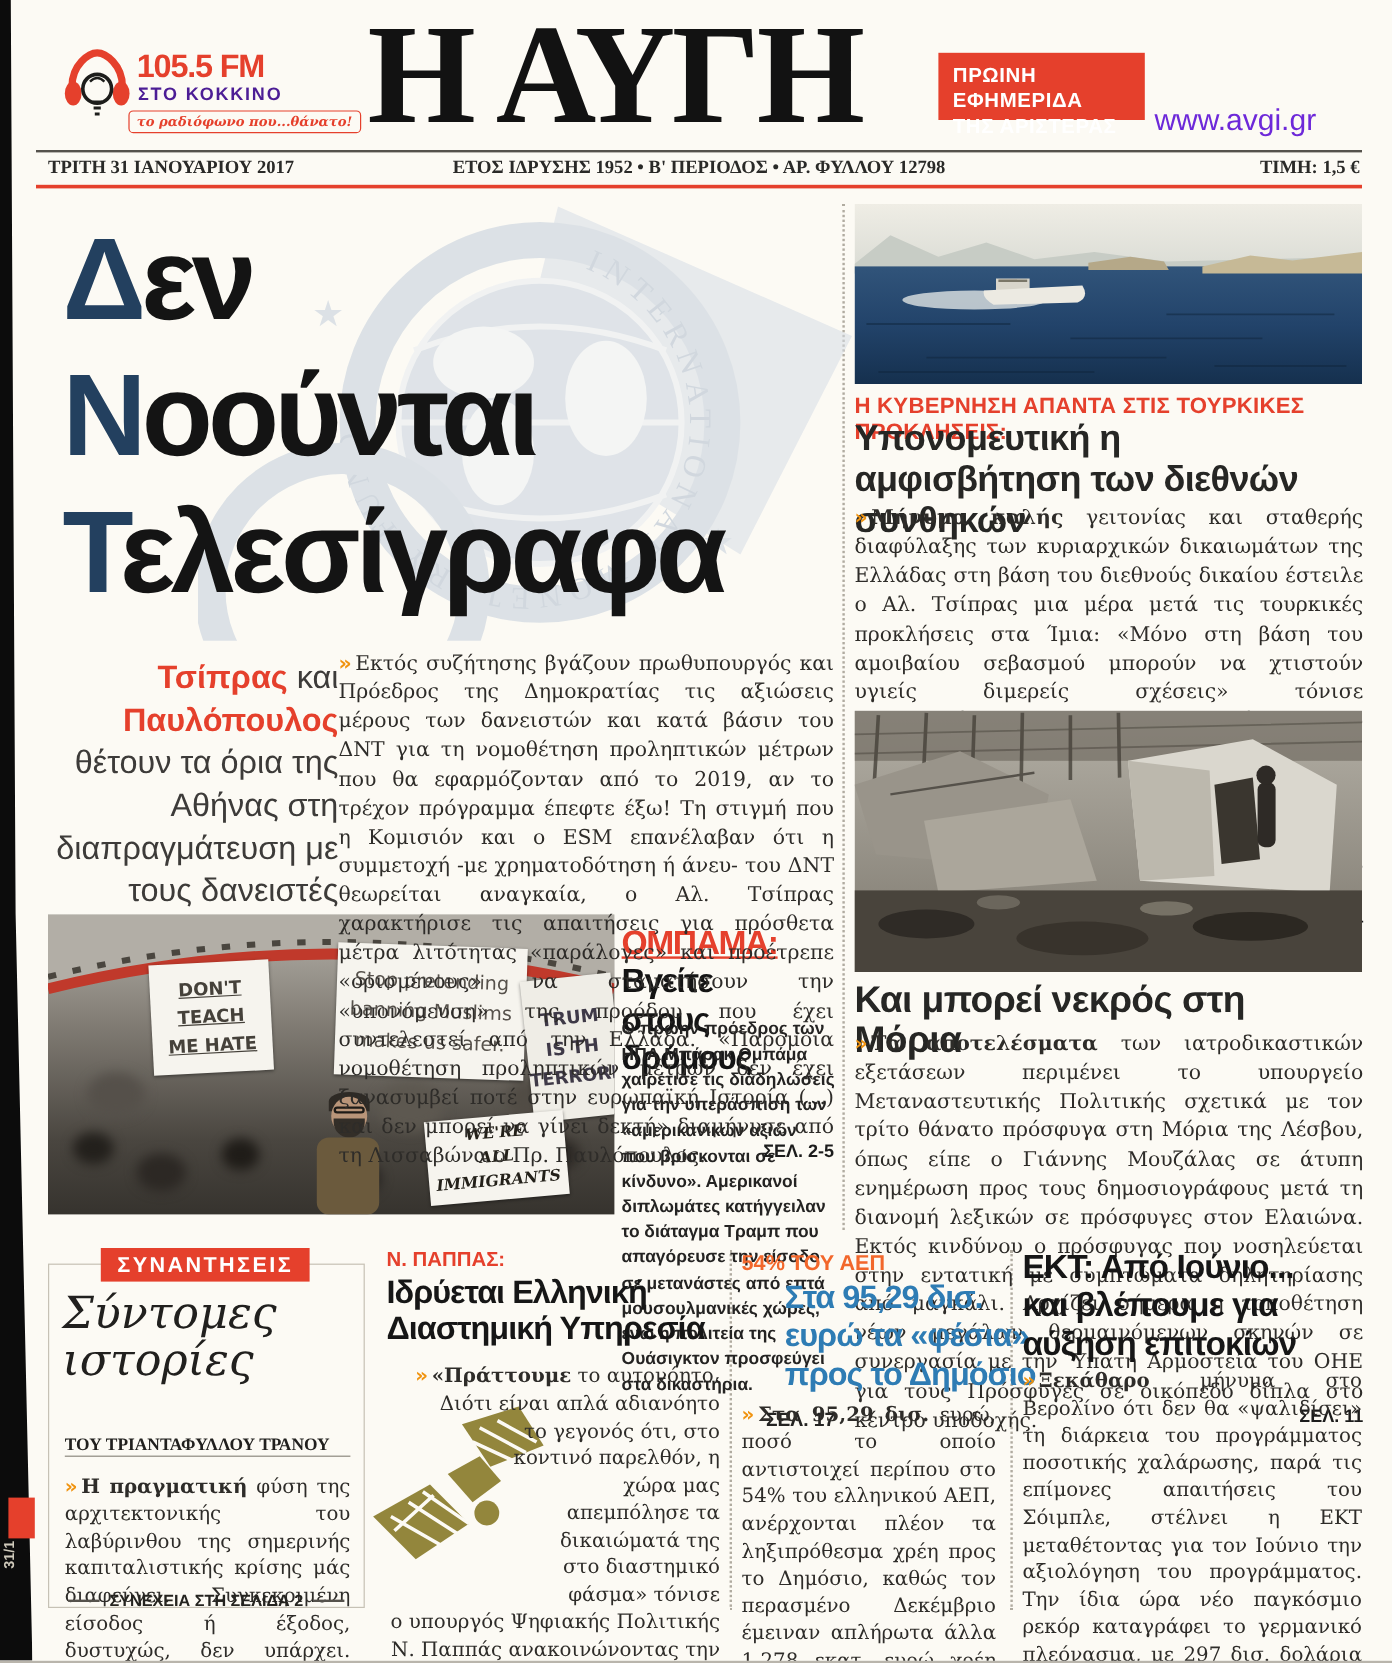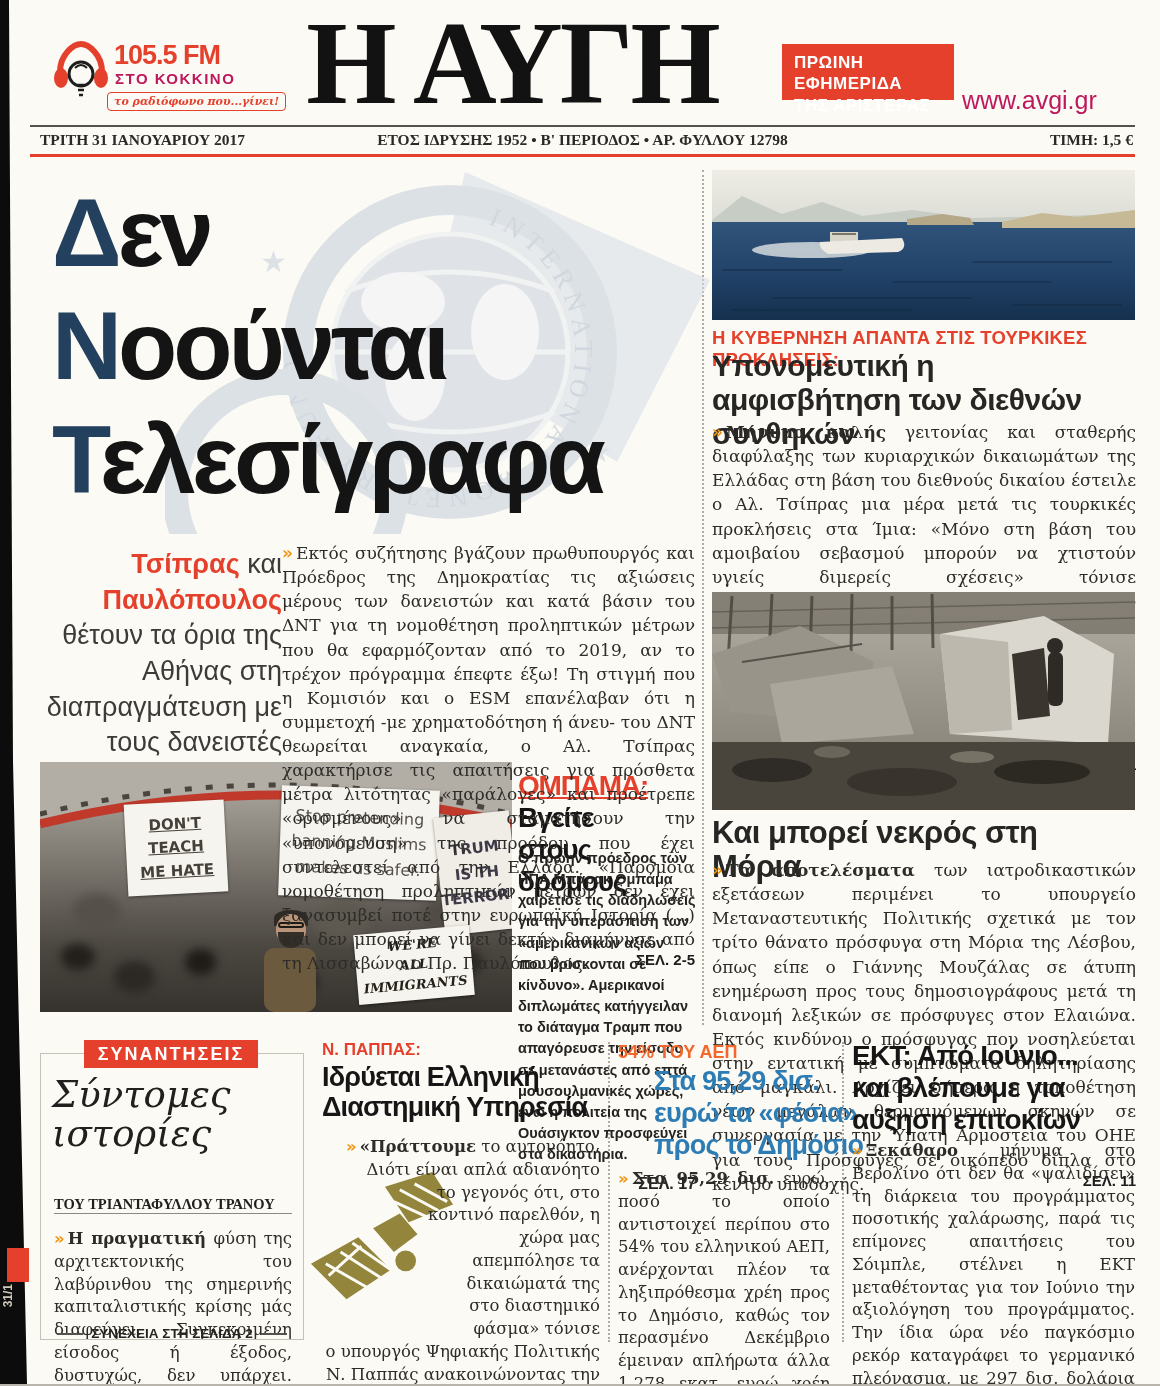--- a/index.html
+++ b/index.html
@@ -16,29 +16,29 @@
   .edge-mark { position:absolute; left:7px; top:1248px; width:22px; height:34px; background:#e5402c; z-index:41; }
   .edge-num { position:absolute; left:1px; top:1284px; z-index:42; color:#cfcabb;
     font:700 12px "Liberation Sans", sans-serif; writing-mode:vertical-rl; transform:rotate(180deg); }
 
   
   .radio { position:absolute; left:52px; top:32px; width:210px; height:100px; }
   .radio-icon { position:absolute; left:0; top:6px; }
   .radio-freq { position:absolute; left:62px; top:8px; font:900 27px "Liberation Sans", sans-serif;
     color:#e5402c; letter-spacing:-1px; }
   .radio-station { position:absolute; left:63px; top:38px; font:700 15px "Liberation Sans", sans-serif;
-    color:#be185d; letter-spacing:1.5px; }
+    color:#4c1d95; letter-spacing:1.5px; }
   .radio-tagline { position:absolute; left:55px; top:60px; border:1.5px solid #e5402c; border-radius:4px;
     padding:2px 6px; font:italic 700 11px "DejaVu Serif", serif; color:#e5402c; white-space:nowrap; }
   .masthead { position:absolute; left:252px; top:8px; width:520px; text-align:center;
     font-family:"Liberation Serif", serif; font-weight:700; font-size:116px; line-height:.95;
     letter-spacing:-3px; color:#121212; transform:scaleY(1.02); }
   .tagbox { position:absolute; left:782px; top:44px; width:172px; height:56px; background:#e5402c;
     color:#fff; font:700 17px/1.25 "Liberation Sans", sans-serif; padding:8px 0 0 12px; letter-spacing:.5px; }
-  .website { position:absolute; left:962px; top:86px; font:400 25px "Liberation Sans", sans-serif; color:#be185d; }
+  .website { position:absolute; left:962px; top:86px; font:400 25px "Liberation Sans", sans-serif; color:#6d28d9; }
   .rule-thin { position:absolute; left:30px; top:125px; width:1105px; height:1.5px; background:#55524c; }
   .dateline { position:absolute; left:30px; top:131px; width:1105px; font:700 15.5px "Liberation Serif", serif; color:#2a2a28; }
   .dateline .d-left { position:absolute; left:10px; top:0; }
   .dateline .d-mid { position:absolute; left:0; right:0; text-align:center; top:0; }
   .dateline .d-right { position:absolute; right:2px; top:0; }
   .rule-red { position:absolute; left:30px; top:154px; width:1105px; height:3px; background:#e5402c; }
 
   
   .vsep-main { position:absolute; left:702px; top:170px; height:855px; border-left:2px dotted #b0aba0; }
   .vsep-b1 { position:absolute; left:608px; top:1042px; height:300px; border-left:2px dotted #b0aba0; }
@@ -150,21 +150,21 @@
     <svg class="radio-icon" width="58" height="80" viewBox="0 0 58 80">
       <path d="M8,34 C8,16 22,6 29,6 C36,6 50,16 50,34" fill="none" stroke="#e5402c" stroke-width="6"></path>
       <ellipse cx="9" cy="40" rx="7" ry="10" fill="#e5402c"></ellipse>
       <ellipse cx="49" cy="40" rx="7" ry="10" fill="#e5402c"></ellipse>
       <circle cx="29" cy="36" r="12" fill="none" stroke="#1d1d1b" stroke-width="3"></circle>
       <path d="M25,47 h8 M26,52 h6 M27,57 h4" stroke="#1d1d1b" stroke-width="2.5" fill="none"></path>
       <path d="M23,30 q6,-6 12,0" stroke="#1d1d1b" stroke-width="2" fill="none"></path>
     </svg>
     <div class="radio-freq">105.5 FM</div>
     <div class="radio-station">ΣΤΟ ΚΟΚΚΙΝΟ</div>
-    <div class="radio-tagline">το ραδιόφωνο που...γίνει!</div>
+    <div class="radio-tagline">το ραδιόφωνο που...θάνατο!</div>
   </div>
 
   <div class="masthead">Η ΑΥΓΗ</div>
 
   <div class="tagbox">
     <div>ΠΡΩΙΝΗ</div>
     <div>ΕΦΗΜΕΡΙΔΑ</div>
     <div>ΤΗΣ ΑΡΙΣΤΕΡΑΣ</div>
   </div>
 

